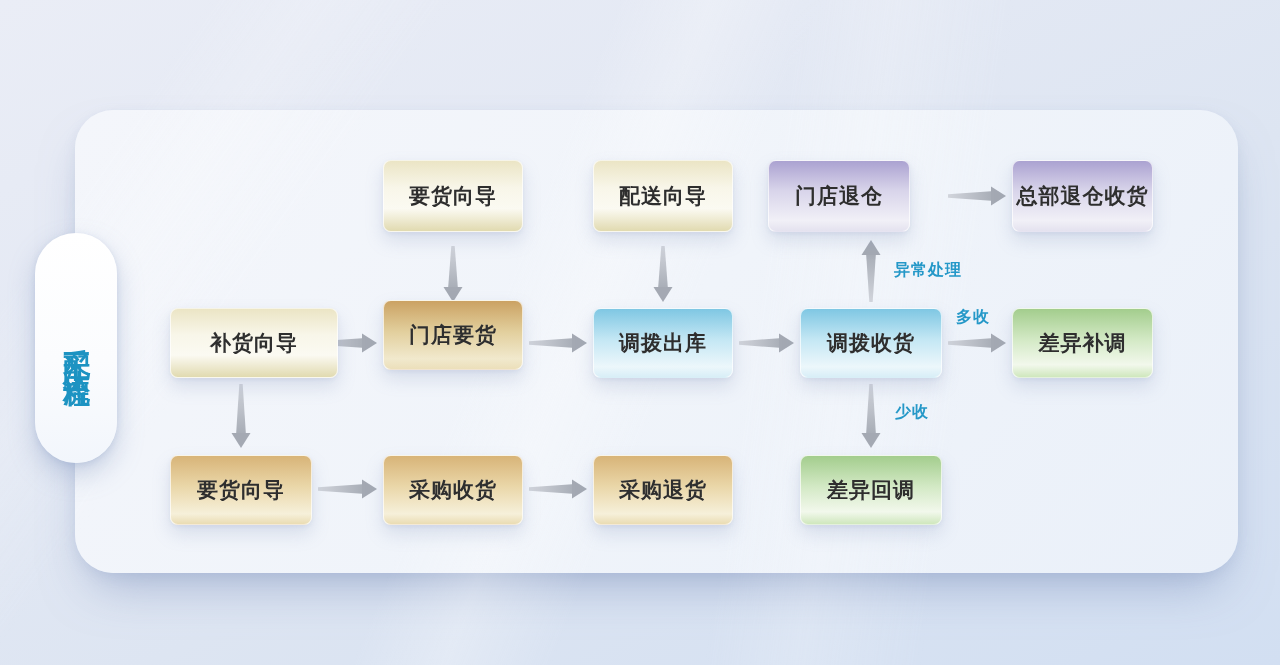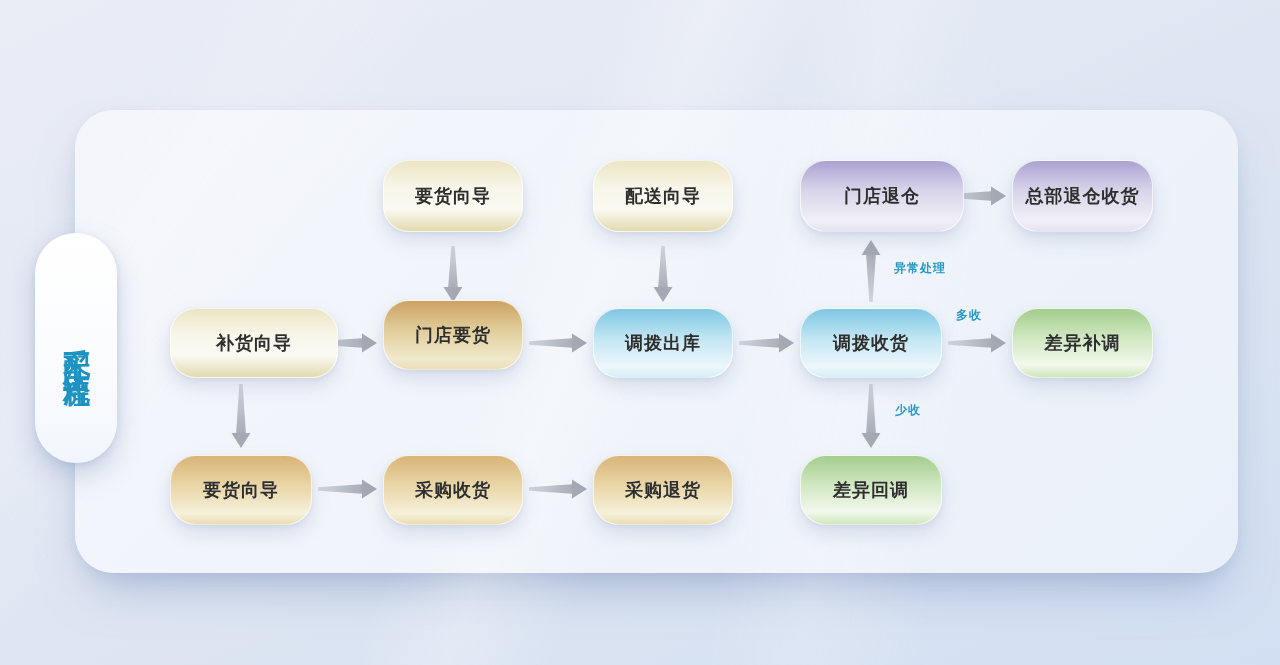--- a/index.html
+++ b/index.html
@@ -27,35 +27,35 @@
     background:linear-gradient(180deg,#ffffff 0%,#fbfcfe 55%,#f2f6fc 100%);
     box-shadow:0 12px 26px rgba(126,146,190,.38), 0 2px 6px rgba(140,160,200,.25);
     display:flex;align-items:center;justify-content:center;
   }
   .title-pill span{
     writing-mode:vertical-rl;text-orientation:upright;
     font-size:27px;font-weight:800;letter-spacing:7px;color:#1d93c2;line-height:1;
   }
   svg.arrows{position:absolute;left:0;top:0;z-index:3;pointer-events:none;}
   .node{
-    position:absolute;z-index:4;border-radius:26px;
+    position:absolute;z-index:4;border-radius:8px;
     display:flex;align-items:center;justify-content:center;
-    font-size:18px;font-weight:700;color:#2e2e2e;letter-spacing:1px;
+    font-size:21px;font-weight:700;color:#2e2e2e;letter-spacing:1px;
     border:1px solid rgba(255,255,255,.7);box-sizing:border-box;
     box-shadow:0 9px 18px rgba(122,142,182,.22), 0 2px 4px rgba(130,150,190,.12);
     text-shadow:0 0 1px rgba(255,255,255,.3);
   }
   .cream {background:linear-gradient(180deg,#ebe5c5 0%,#f8f6e9 38%,#fbfaf2 68%,#e1dab0 100%);}
   .tan   {background:linear-gradient(180deg,#cba263 0%,#e2cf9d 45%,#f1e9cd 85%,#ecdfba 100%);}
   .gold  {background:linear-gradient(180deg,#d8b478 0%,#ead7a9 45%,#f6f0da 85%,#eadcb3 100%);}
   .blue  {background:linear-gradient(180deg,#7fc7e3 0%,#c4e7f4 45%,#ecf7fb 85%,#d8eef7 100%);align-items:center;}
   .purple{background:linear-gradient(180deg,#aba2d1 0%,#d8d4ea 42%,#f1f0f7 85%,#e4e2ef 100%);}
   .green {background:linear-gradient(180deg,#a3cd8d 0%,#d3e9c5 45%,#f2f8ec 82%,#cfe7bd 100%);align-items:center;}
   .edge-label{
-    position:absolute;z-index:4;color:#2598c8;font-weight:700;font-size:12px;letter-spacing:1px;
+    position:absolute;z-index:4;color:#2598c8;font-weight:700;font-size:16px;letter-spacing:1px;
   }
 </style>
 </head>
 <body>
 
 <div class="panel"></div>
 <div class="streaks"></div>
 
 <svg class="arrows" id="arrows-svg" width="1280" height="665" viewBox="0 0 1280 665">
     <defs>
@@ -161,21 +161,21 @@
 <div class="title-pill">
   <span>采配一体流程</span>
 </div>
 
 <div class="node cream" style="left:383px;top:160px;width:140px;height:72px">
     <span>要货向导</span>
   </div>
 <div class="node cream" style="left:593px;top:160px;width:140px;height:72px">
     <span>配送向导</span>
   </div>
-<div class="node purple" style="left:800px;top:160px;width:164px;height:72px">
+<div class="node purple" style="left:768px;top:160px;width:142px;height:72px">
     <span>门店退仓</span>
   </div>
 <div class="node purple" style="left:1012px;top:160px;width:141px;height:72px">
     <span>总部退仓收货</span>
   </div>
 
 <div class="node cream" style="left:170px;top:308px;width:168px;height:70px">
     <span>补货向导</span>
   </div>
 <div class="node tan" style="left:383px;top:300px;width:140px;height:70px">

